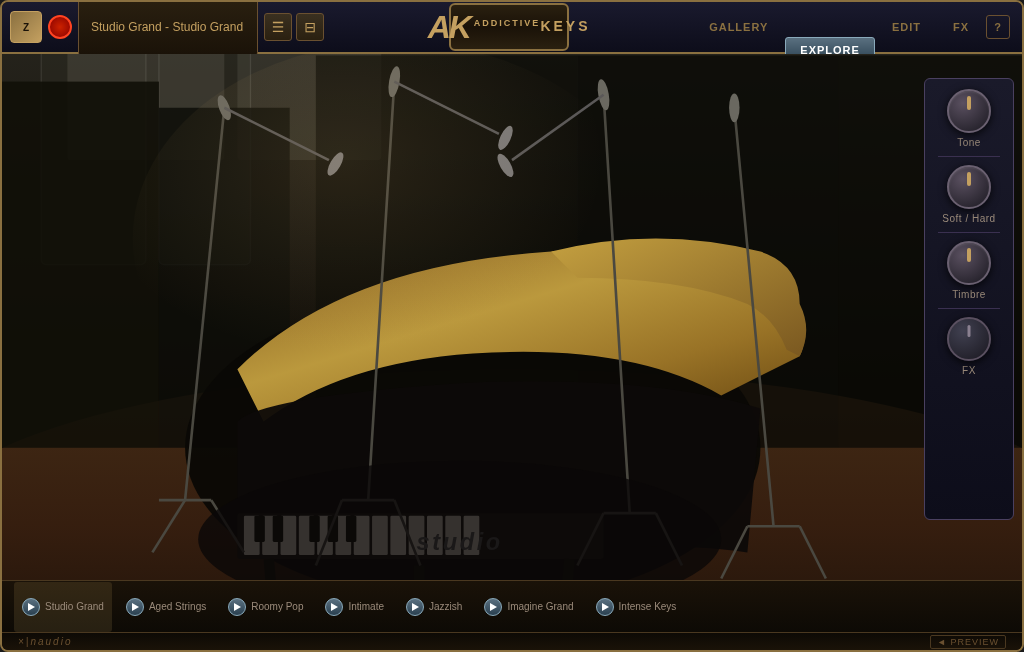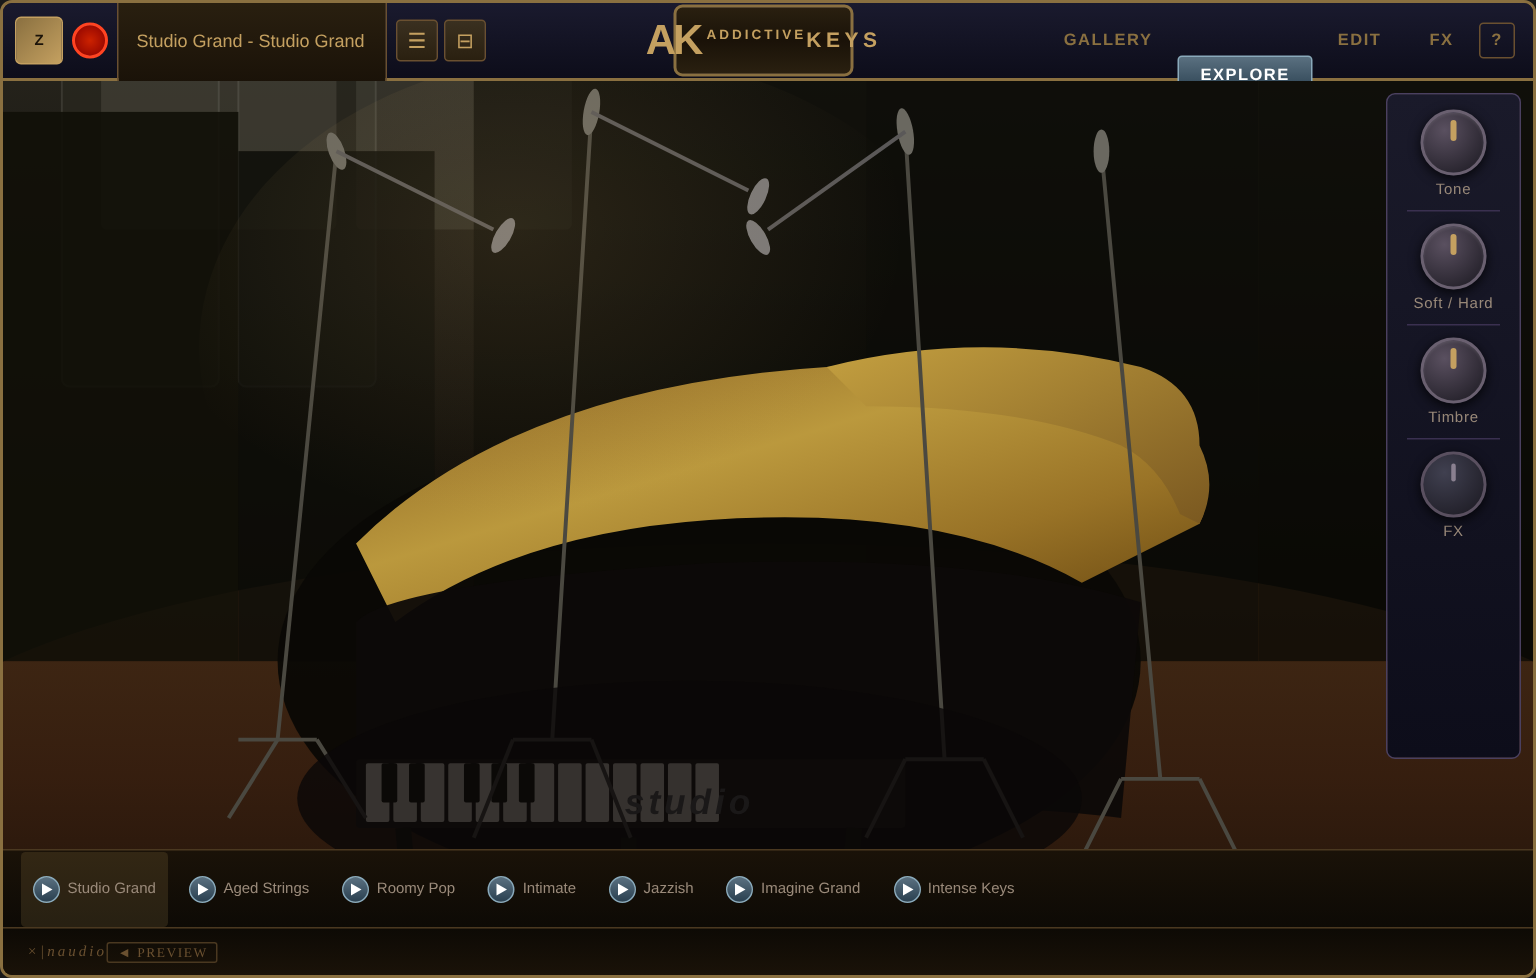--- a/index.html
+++ b/index.html
@@ -108,23 +108,24 @@
       background: linear-gradient(180deg, #2a2010 0%, #1a1208 50%, #2a2010 100%);
       border: 2px solid #8a7040;
       border-radius: 6px;
       display: flex;
       align-items: center;
       justify-content: center;
       gap: 4px;
     }
 
     .ak-letters {
-      font-size: 28px;
+      font-size: 32px;
       font-weight: 900;
       color: #c4a060;
+      font-style: italic;
       letter-spacing: -2px;
     }
 
     .addictive-keys-text {
       display: flex;
       flex-direction: row;
       line-height: 1.1;
     }
 
     .addictive-text {
@@ -196,21 +197,21 @@
 
     .scene-svg {
       width: 100%;
       height: 100%;
     }
 
     
     .right-panel {
       position: absolute;
       right: 8px;
-      top: 8px;
+      top: 24px;
       bottom: 60px;
       width: 90px;
       background: linear-gradient(180deg, #1a1a2a 0%, #0d0d1a 100%);
       border: 1px solid #4a4060;
       border-radius: 6px;
       display: flex;
       flex-direction: column;
       align-items: center;
       padding: 10px 0;
       gap: 8px;
@@ -329,28 +330,28 @@
     }
 
     .preset-label {
       font-size: 10px;
       color: #9a8a7a;
       white-space: nowrap;
     }
 
     
     .footer-bar {
-      height: 32px;
+      height: 18px;
       background: linear-gradient(180deg, #0d0a05, #1a1208);
       border-top: 1px solid #4a3820;
       display: flex;
       align-items: center;
+      justify-content: space-between;
       padding: 0 16px;
       flex-shrink: 0;
-      font-family: Liberation Serif, serif;
     }
 
     .footer-logo {
       font-size: 10px;
       color: #6a5030;
       letter-spacing: 2px;
       font-style: italic;
     }
 
     .preview-btn {

